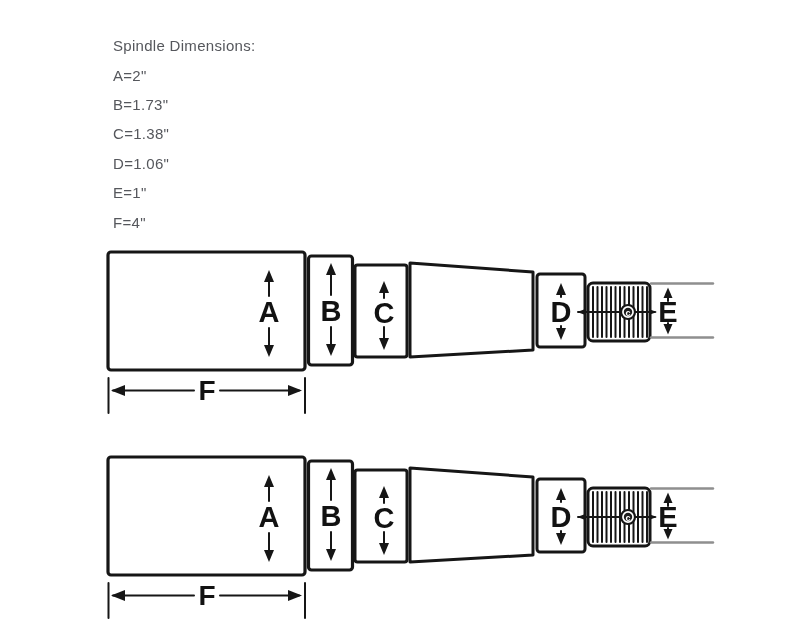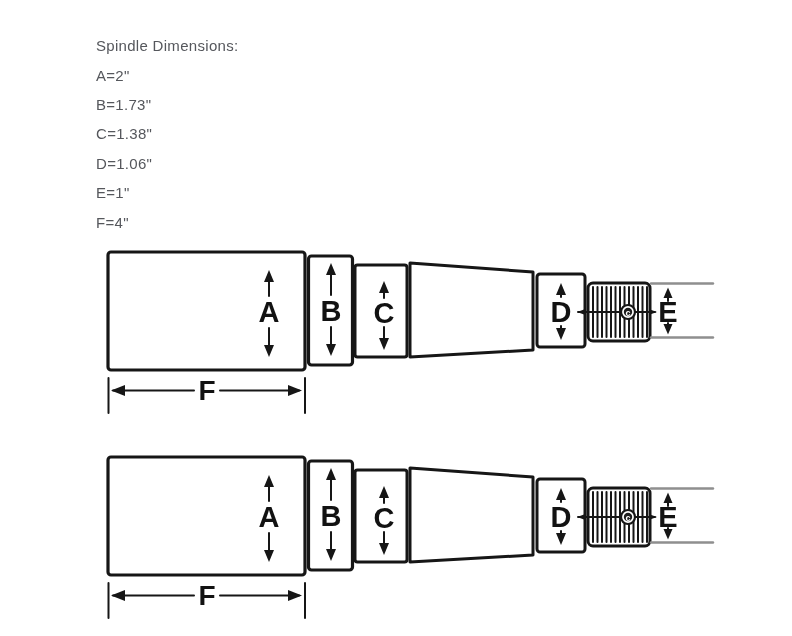--- a/index.html
+++ b/index.html
@@ -1,21 +1,21 @@
 <!DOCTYPE html>
 <html><head>
 <meta charset="utf-8">
 <style>
   html,body{margin:0;padding:0;}
   body{
     width:792px;height:636px;position:relative;background:#ffffff;
     font-family:"Liberation Sans", sans-serif;overflow:hidden;
   }
   .dim-list{
-    position:absolute;left:96px;top:31px;
+    position:absolute;left:113px;top:31px;
     color:#55575c;font-size:15px;letter-spacing:.3px;
   }
   .dim-line{height:29.4px;display:flex;align-items:center;white-space:pre;}
   .diagram{position:absolute;left:95px;width:625px;height:175px;}
   #diag1{top:245px;}
   #diag2{top:450px;}
   .dim-letter{
     font-family:"Liberation Sans", sans-serif;font-weight:bold;
     font-size:29px;fill:#121212;
   }

